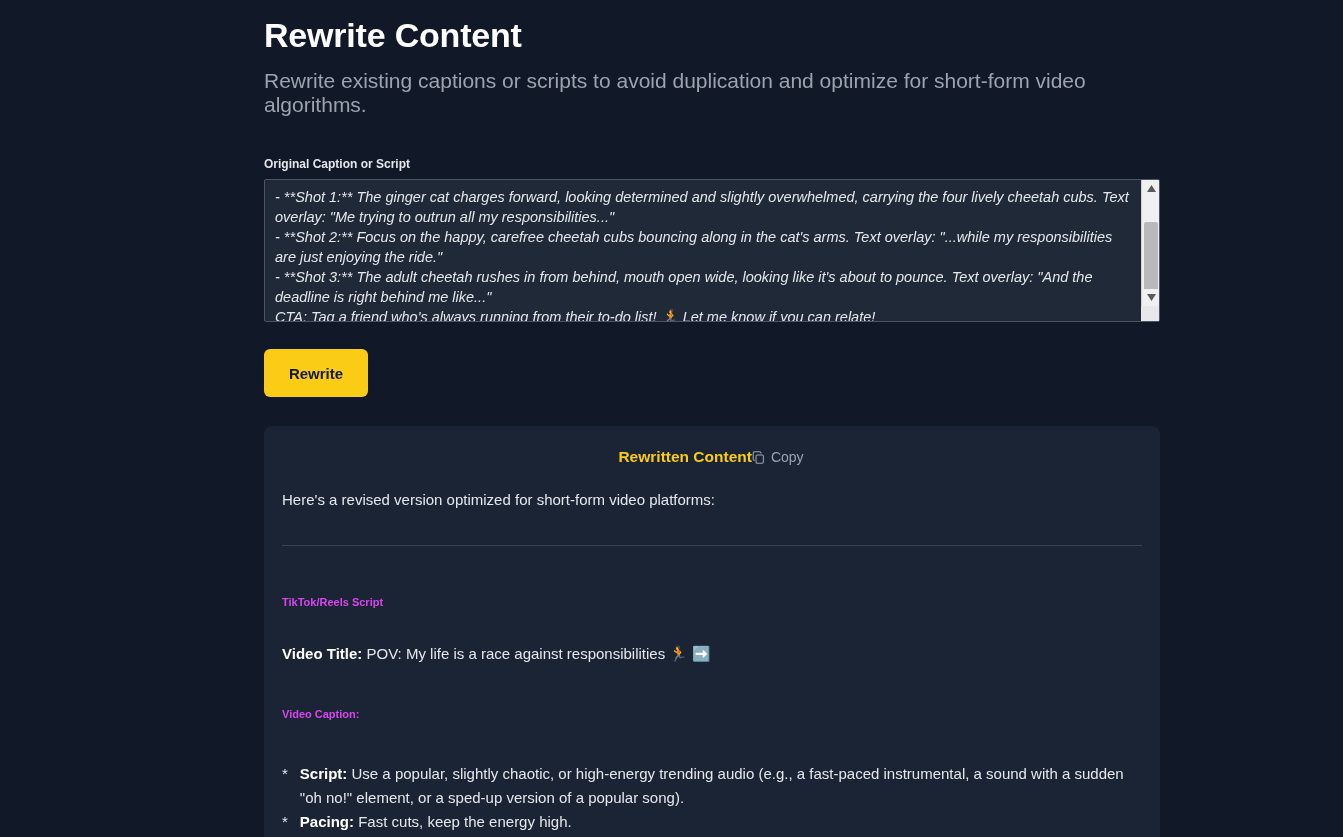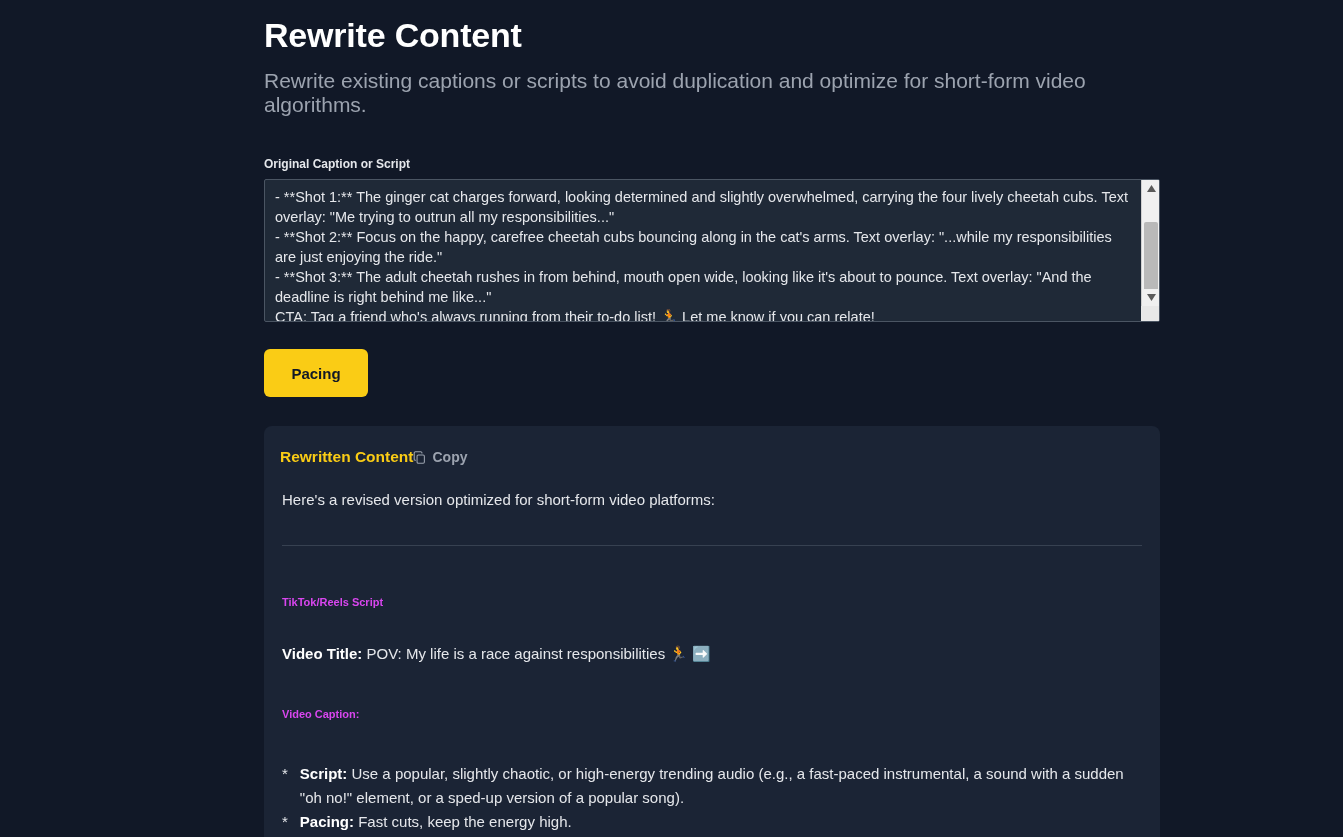--- a/index.html
+++ b/index.html
@@ -44,20 +44,21 @@
     margin-bottom: 8px;
   }
   .textarea-wrap {
     position: relative;
     width: 896px;
     height: 143px;
     background: #1f2937;
     border: 1px solid #4b5563;
     border-radius: 2px;
     overflow: hidden;
+    font-style: italic;
   }
   .textarea-inner {
     position: absolute;
     left: 0; top: 0;
     width: 876px;
     height: 143px;
     padding: 7px 10px 0 10px;
     color: #e5e7eb;
     font-size: 14.5px;
     line-height: 20px;
@@ -122,39 +123,38 @@
     width: 896px;
     background: #1b2troubles;
     background: #1b2435;
     border-radius: 8px;
     padding: 22px 18px 24px 16px;
     min-height: 460px;
   }
   .result-head {
     display: flex;
     align-items: center;
-    justify-content: flex-start;
+    justify-content: center;
   }
   .result-title {
     color: #facc15;
     font-size: 15.5px;
     font-weight: bold;
   }
   .copy-btn {
     display: flex;
     align-items: center;
     gap: 6px;
     color: #9ca3af;
     font-size: 14px;
     background: none;
     border: none;
     cursor: pointer;
     font-family: "Liberation Sans", sans-serif;
     padding: 0;
-    font-weight: bold;
   }
   .copy-btn svg { display: block; }
   .result-body {
     color: #e5e7eb;
     font-size: 15px;
     line-height: 24px;
     margin-top: 22px;
   }
   .result-body p { margin: 0 0 12px 2px; }
   .hr {
@@ -206,21 +206,21 @@
         <div class="sb-thumb"></div>
         <div class="sb-arrow down">
           <svg width="9" height="7" viewBox="0 0 9 7">
               <path d="M0 0 L9 0 L4.5 7 Z" fill="#5a5a5a"></path>
             </svg>
         </div>
         <div class="sb-corner"></div>
       </div>
     </div>
 
-    <button class="rewrite-btn">Pacing</button>
+    <button class="rewrite-btn">Rewrite</button>
 
     <div class="result-card">
       <div class="result-head">
         <div class="result-title">Rewritten Content</div>
         <button class="copy-btn">
           <span>
             <svg width="13" height="13" viewBox="0 0 16 16">
               <rect x="5" y="5" width="9" height="10" rx="1.5" fill="none" stroke="#9ca3af" stroke-width="1.3"></rect>
               <path d="M11 3.2 V2.5 A1.5 1.5 0 0 0 9.5 1 H3 A1.5 1.5 0 0 0 1.5 2.5 V10 A1.5 1.5 0 0 0 3 11.5 H3.6" fill="none" stroke="#9ca3af" stroke-width="1.3"></path>
             </svg>

